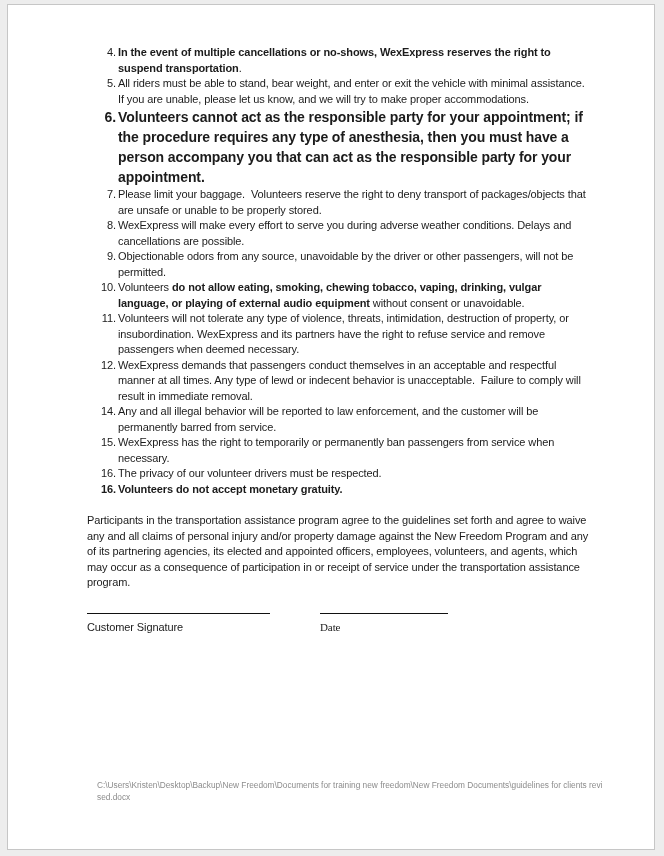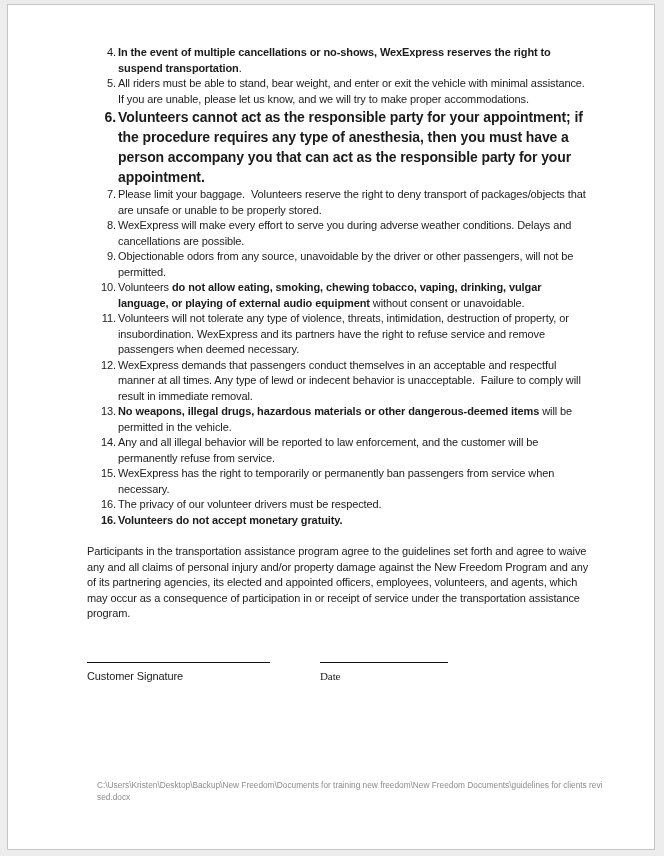--- a/index.html
+++ b/index.html
@@ -47,21 +47,21 @@
   .li.big {
     font-size: 14px;
     line-height: 20px;
     font-weight: 700;
   }
   .agreement {
     margin-top: 16px;
     white-space: pre-wrap;
   }
   .sig-row {
-    margin-top: 40px;
+    margin-top: 22px;
     display: flex;
   }
   .sig-col-1 { width: 183px; margin-right: 50px; }
   .sig-col-2 { width: 128px; font-family: Liberation Serif, serif; }
   .sig-line {
     height: 0;
     border-top: 1.5px solid #111111;
   }
   .sig-label {
     margin-top: 6px;
@@ -118,26 +118,22 @@
         </div>
         <div class="li">
           <span class="num">11.</span>
           <span class="txt"><span>Volunteers will not tolerate any type of violence, threats, intimidation, destruction of property, or insubordination. WexExpress and its partners have the right to refuse service and remove passengers when deemed necessary.</span></span>
         </div>
         <div class="li">
           <span class="num">12.</span>
           <span class="txt"><span>WexExpress demands that passengers conduct themselves in an acceptable and respectful manner at all times. Any type of lewd or indecent behavior is unacceptable.  Failure to comply will result in immediate removal.</span></span>
         </div>
         <div class="li">
-          <span class="num">13.</span>
-          <span class="txt"><span class="b">No weapons, illegal drugs, hazardous materials or other dangerous-deemed items</span><span> will be permitted in the vehicle.</span></span>
-        </div>
-        <div class="li">
           <span class="num">14.</span>
-          <span class="txt"><span>Any and all illegal behavior will be reported to law enforcement, and the customer will be permanently refuse from service.</span></span>
+          <span class="txt"><span>Any and all illegal behavior will be reported to law enforcement, and the customer will be permanently barred from service.</span></span>
         </div>
         <div class="li">
           <span class="num">15.</span>
           <span class="txt"><span>WexExpress has the right to temporarily or permanently ban passengers from service when necessary.</span></span>
         </div>
         <div class="li">
           <span class="num">16.</span>
           <span class="txt"><span>The privacy of our volunteer drivers must be respected.</span></span>
         </div>
         <div class="li">

